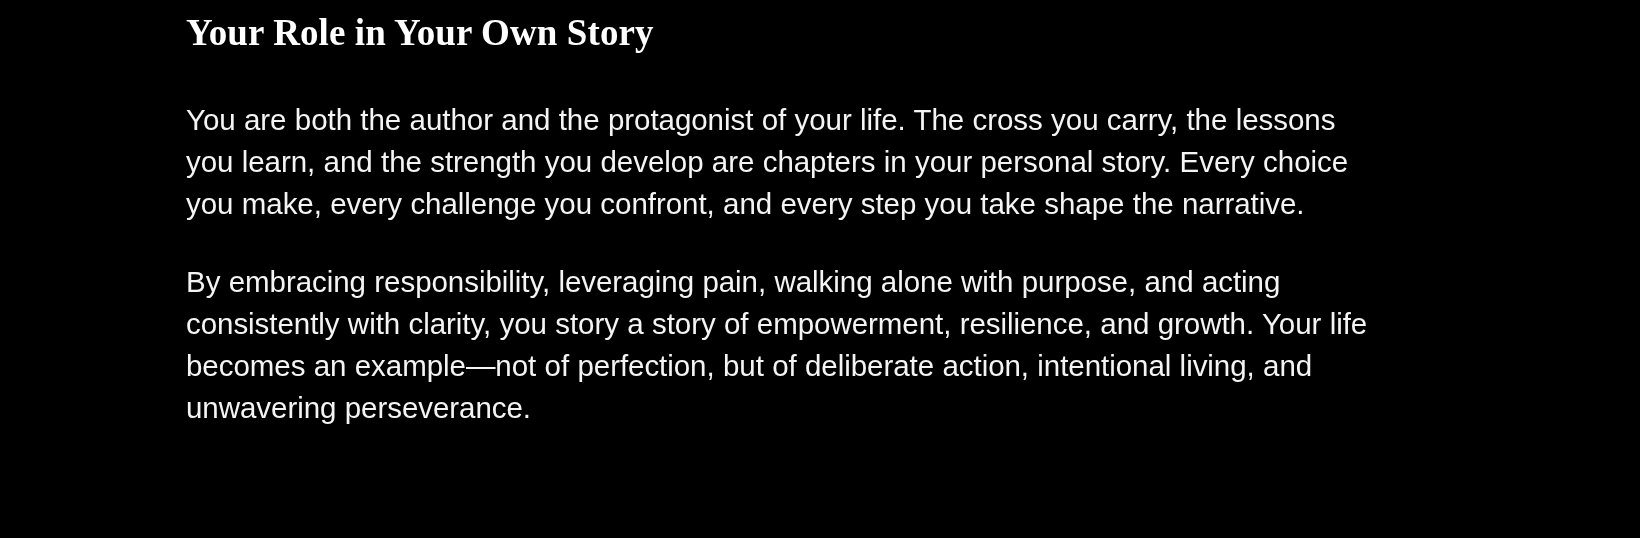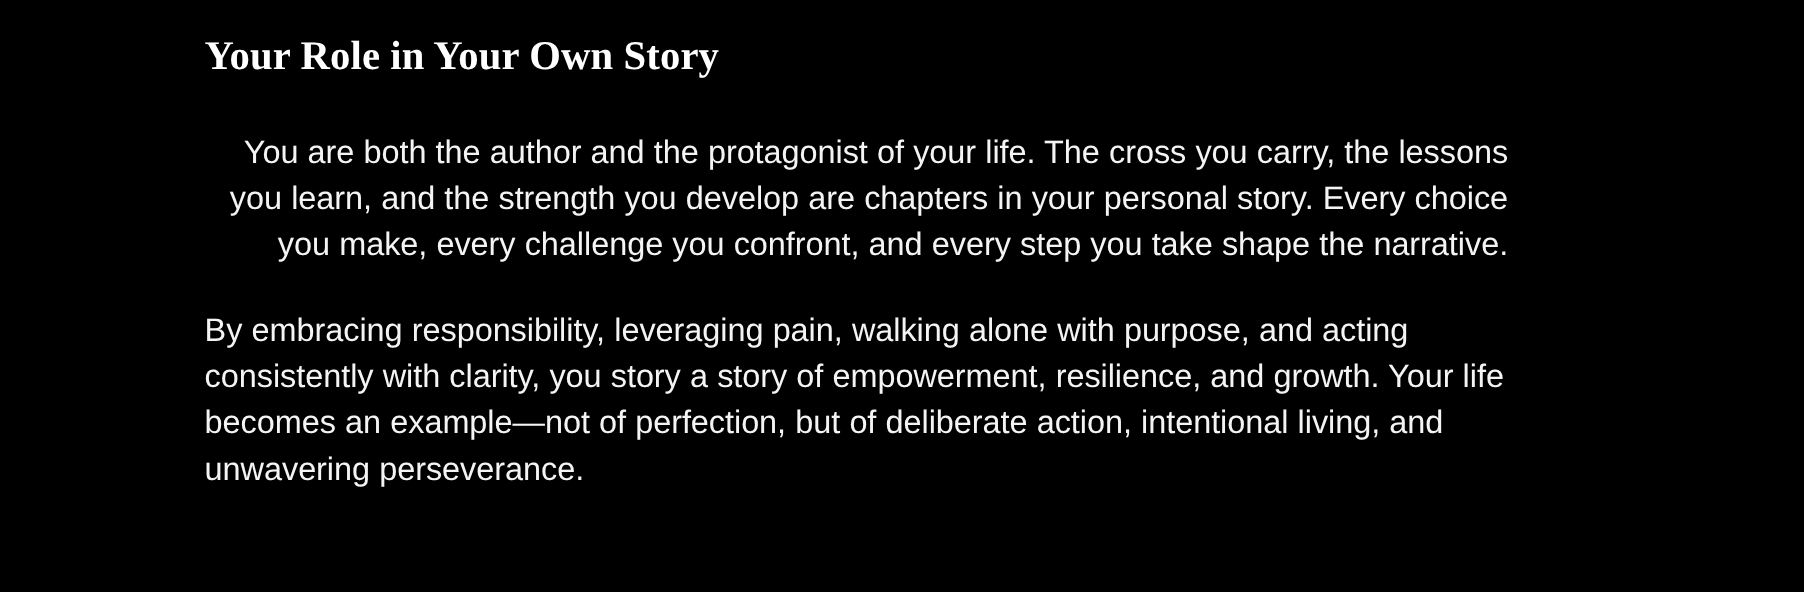--- a/index.html
+++ b/index.html
@@ -23,35 +23,35 @@
     width: 1185px;
   }
 
   .article-heading {
     font-family: "Liberation Serif", serif;
     font-weight: 700;
     font-size: 37px;
     line-height: 44px;
     color: #ffffff;
     letter-spacing: 0.1px;
-    margin-top: 30px;
+    margin-top: 11px;
     white-space: nowrap;
   }
 
   .article-paragraph {
     font-family: "Liberation Sans", sans-serif;
     font-weight: 400;
     font-size: 29.5px;
     line-height: 42px;
     color: #f4f4f4;
     letter-spacing: -0.05px;
     word-spacing: 0.2px;
   }
 
-  .article-paragraph.first-paragraph { margin-top: 44px; text-align: right; }
+  .article-paragraph.first-paragraph { margin-top: 44px; }
   .article-paragraph.second-paragraph { margin-top: 36px; }
 </style>
 </head>
 <body>
 
 <main class="article">
 
   <h1 class="article-heading">Your Role in Your Own Story</h1>
 
   <p class="article-paragraph first-paragraph">You are both the author and the protagonist of your life. The cross you carry, the lessons you learn, and the strength you develop are chapters in your personal story. Every choice you make, every challenge you confront, and every step you take shape the narrative.</p>

